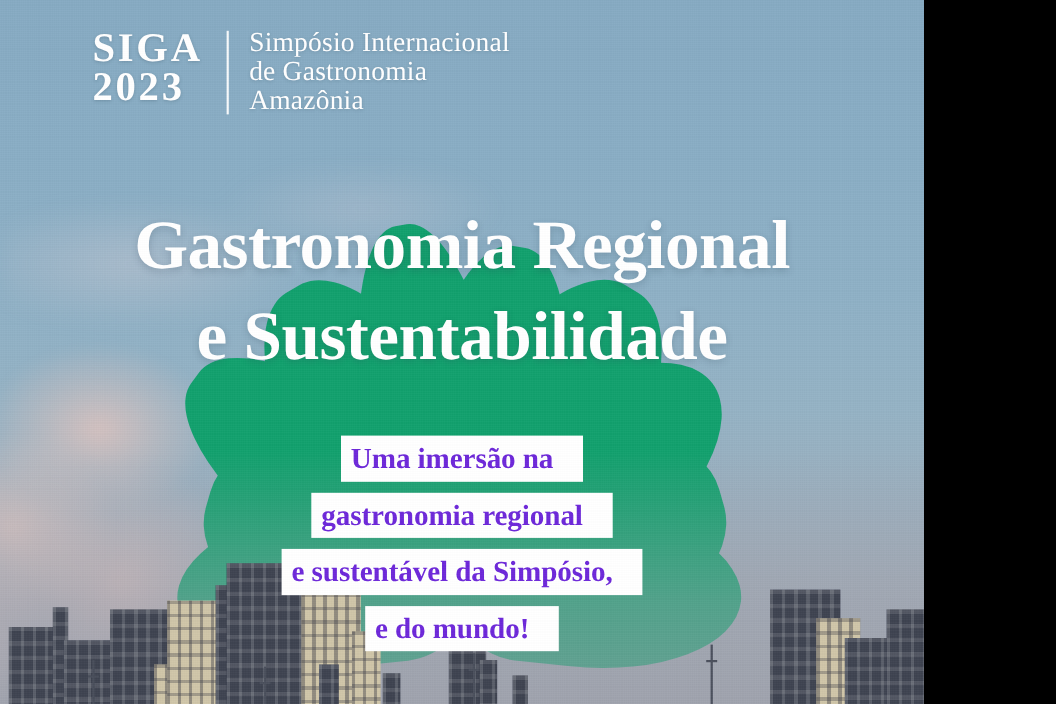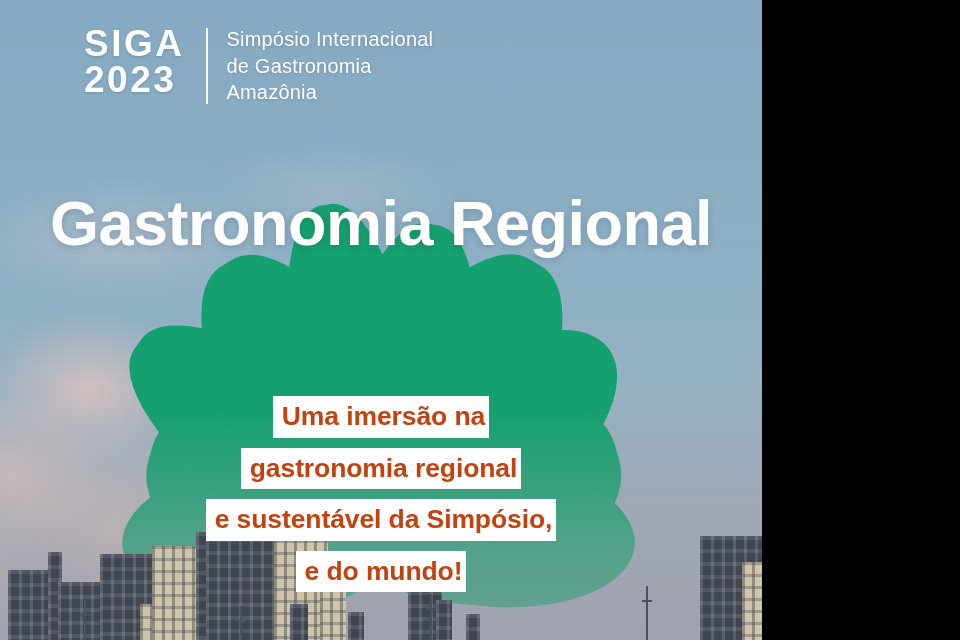--- a/index.html
+++ b/index.html
@@ -2,24 +2,24 @@
 <html><head>
 <meta charset="utf-8">
 <style>
   html, body {
     margin: 0;
     padding: 0;
     background: #000;
   }
   #poster {
     position: relative;
-    width: 762px;
+    width: 840px;
     height: 640px;
     overflow: hidden;
-    font-family: Liberation Sans, sans-serif;
+    font-family: Liberation Serif, serif;
     background: linear-gradient(180deg,
         #86aac2 0%,
         #89adc4 22%,
         #8eb0c5 42%,
         #94b2c4 58%,
         #9aaebd 72%,
         #9fa9b5 84%,
         #a0a6b0 100%);
   }
 
@@ -117,21 +117,21 @@
   }
   .logo-mark .logo-line { display: block; white-space: pre; }
   .logo-rule {
     width: 2px;
     align-self: stretch;
     background: rgba(255,255,255,0.92);
     margin: 2px 18px 2px 22px;
   }
   .logo-sub {
     color: #ffffff;
-    font-size: 20px;
+    font-size: 25px;
     line-height: 26.5px;
     font-weight: 400;
     letter-spacing: 0.2px;
     text-shadow: 0 1px 3px rgba(40,60,80,0.22);
   }
   .logo-sub span { display: block; white-space: pre; }
 
   
   .headline {
     position: absolute;
@@ -155,22 +155,22 @@
     text-align: center;
     font-size: 26.5px;
     line-height: 26.5px;
     font-weight: 700;
     letter-spacing: -0.1px;
   }
   .bodycopy .line { display: block; margin-bottom: 10px; }
   .bodycopy .line b {
     display: inline-block;
     background: #ffffff;
-    color: #c2410c;
-    padding: 7px 4px 8px 9px;
+    color: #6d28d9;
+    padding: 7px 27px 8px 9px;
     font-weight: 700;
     white-space: pre;
   }
 
   .grain {
     position: absolute; inset: 0;
     pointer-events: none;
     opacity: 0.16;
     background-image:
       repeating-linear-gradient(0deg,   rgba(255,255,255,0.10) 0 1px, rgba(0,0,0,0.045) 1px 2px),
@@ -239,20 +239,21 @@
     <div class="logo-rule"></div>
     <div class="logo-sub">
       <span>Simpósio Internacional</span>
       <span>de Gastronomia</span>
       <span>Amazônia</span>
     </div>
   </div>
 
   <div class="headline">
     <span>Gastronomia Regional</span>
+    <span>e Sustentabilidade</span>
   </div>
 
   <div class="bodycopy" id="bodycopy">
       <span class="line"><b>Uma imersão na</b></span>
       <span class="line"><b>gastronomia regional</b></span>
       <span class="line"><b>e sustentável da Simpósio,</b></span>
       <span class="line"><b>e do mundo!</b></span>
     </div>
 
   <div class="grain"></div>

